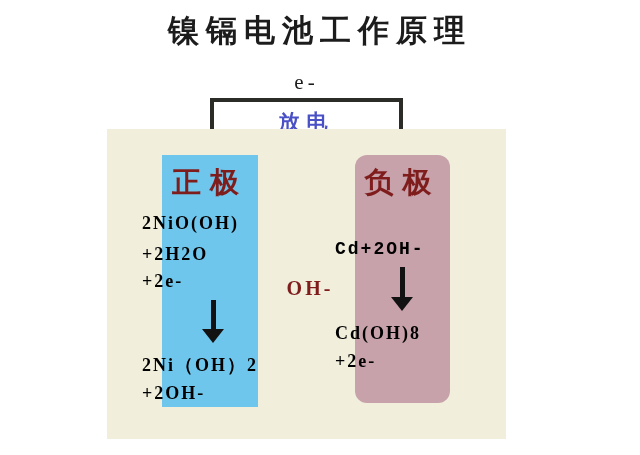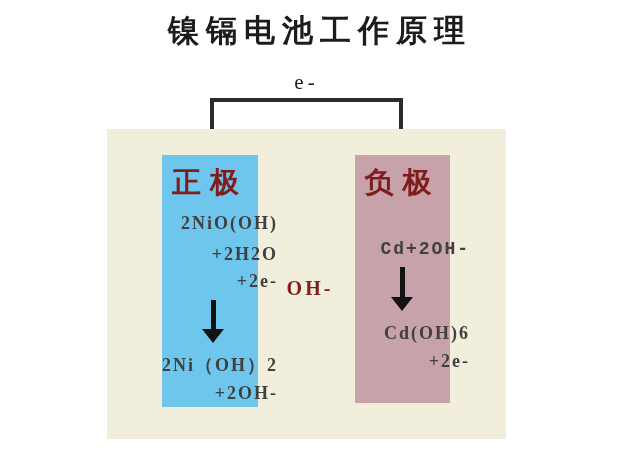--- a/index.html
+++ b/index.html
@@ -74,42 +74,43 @@
     left: 162px;
     width: 96px;
     height: 252px;
     background: #6fc6ec;
   }
   .negative-box {
     left: 355px;
     width: 95px;
     height: 248px;
     background: #c7a2aa;
+    border-radius: 12px;
   }
   .electrode-title {
     position: absolute;
     left: 0;
     width: 100%;
     top: 8px;
     text-align: center;
     font-size: 29px;
     font-weight: bold;
     letter-spacing: 9px;
     color: #7f1d1d;
     white-space: nowrap;
   }
   .formula-line {
     position: absolute;
     left: -20px;
     width: calc(100% + 40px);
-    text-align: right;
+    text-align: left;
     font-size: 18px;
     font-weight: bold;
     letter-spacing: 2px;
-    color: #404040;
+    color: #000000;
     white-space: nowrap;
   }
   .pos-r0 { top: 58px; }
   .pos-r1 { top: 89px; }
   .pos-r2 { top: 116px; }
   .pos-p0 { top: 198px; }
   .pos-p1 { top: 228px; }
   .neg-r0 { top: 84px; font-family: Liberation Mono, monospace; }
   .neg-p0 { top: 168px; }
   .neg-p1 { top: 196px; }
@@ -162,20 +163,21 @@
 <body>
 
 <div class="stage">
 
   <div class="page-title">镍镉电池工作原理</div>
 
   <div class="e-label">e-</div>
 
   <div class="wire-bracket"></div>
 
+  <div class="discharge-label">放电</div>
 
   <div class="electrolyte-bg"></div>
 
   <div class="electrode-box positive-box">
     <div class="electrode-title">正极</div>
     <div class="formula-line pos-r0">2NiO(OH)</div>
     <div class="formula-line pos-r1">+2H2O</div>
     <div class="formula-line pos-r2">+2e-</div>
     <div class="down-arrow pos-arrow">
       <div class="shaft"></div>
@@ -185,20 +187,20 @@
     <div class="formula-line pos-p1">+2OH-</div>
   </div>
 
   <div class="electrode-box negative-box">
     <div class="electrode-title">负极</div>
     <div class="formula-line neg-r0">Cd+2OH-</div>
     <div class="down-arrow neg-arrow">
       <div class="shaft"></div>
       <div class="head"></div>
     </div>
-    <div class="formula-line neg-p0">Cd(OH)6</div>
+    <div class="formula-line neg-p0">Cd(OH)8</div>
     <div class="formula-line neg-p1">+2e-</div>
   </div>
 
   <div class="oh-label">OH-</div>
 
 
 </div>
 
 </body></html>

